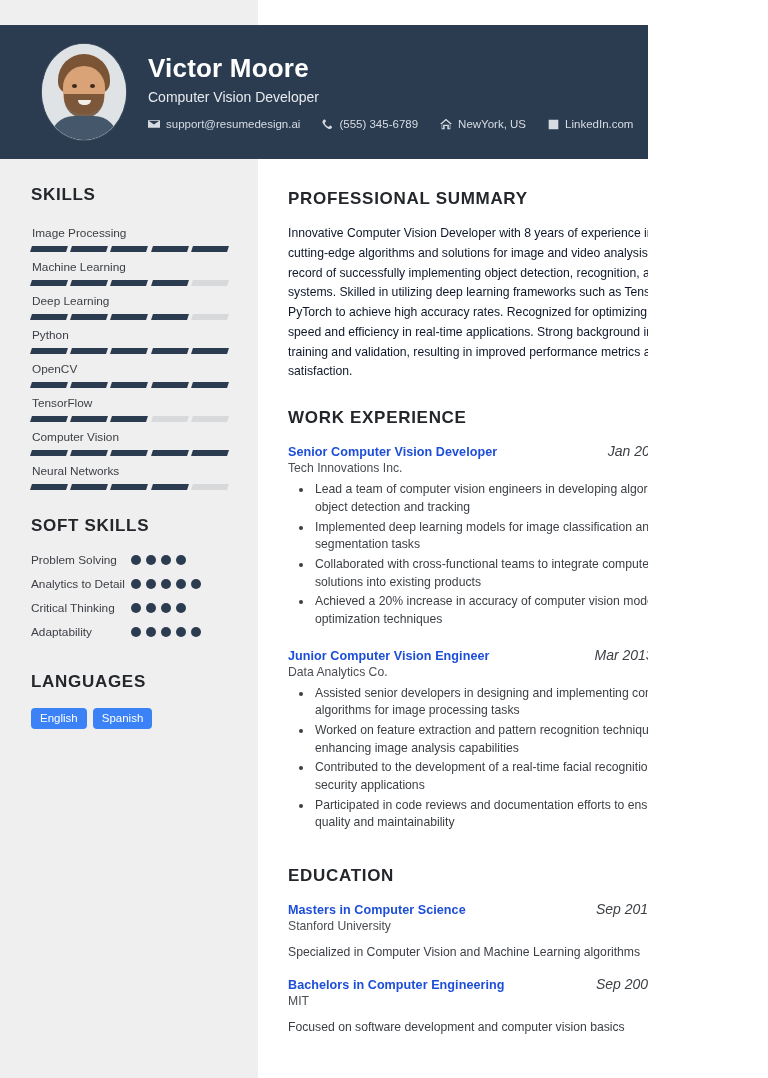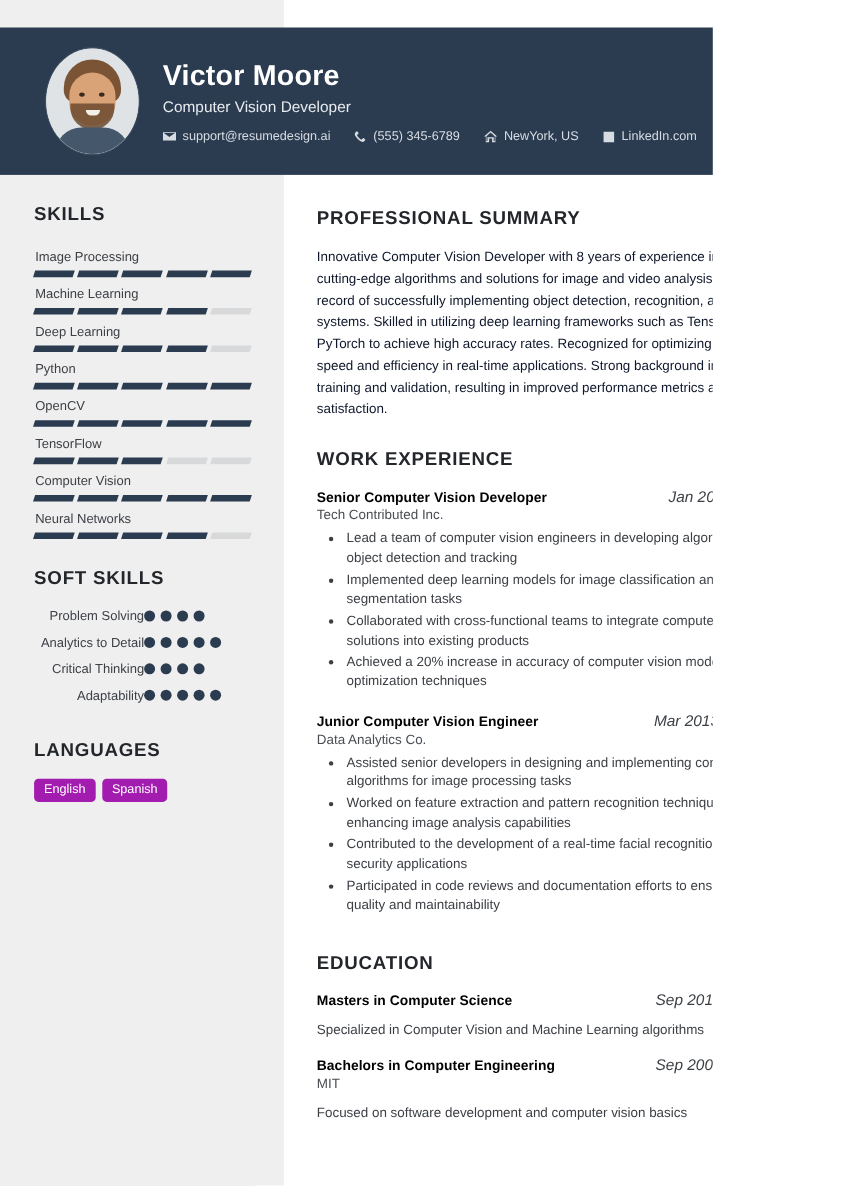--- a/index.html
+++ b/index.html
@@ -76,51 +76,51 @@
   }
   .bar { display: flex; gap: 4px; height: 6px; margin-bottom: 3px; }
   .seg {
     flex: 1; height: 6px; background: #d8d9da;
     transform: skewX(-18deg);
   }
   .seg.on { background: #2b3c51; }
 
   .soft-h { margin-top: 26px; }
   .soft-row {
-    display: flex; align-items: flex-start; margin-bottom: 2px; min-height: 22px; text-align: right;
+    display: flex; align-items: flex-start; margin-bottom: 2px; min-height: 22px;
   }
   .soft-name {
     font-size: 11.8px; color: #3d4146; width: 100px; flex: none;
     line-height: 1.35; padding-top: 1px;
   }
   .dots { display: flex; flex-wrap: wrap; width: 72px; gap: 5px; padding-top: 3px; }
   .dot { width: 10px; height: 10px; border-radius: 50%; background: #2b3c51; }
 
   .lang-h { margin-top: 26px; }
   .langs { display: flex; gap: 6px; flex-wrap: wrap; }
   .lang-chip {
-    background: #a21caf; color: #fff; font-size: 11.5px;
+    background: #3b82f6; color: #fff; font-size: 11.5px;
     padding: 4px 9px 5px; border-radius: 4px;
   }
 
   
   .main {
     position: absolute; left: 258px; top: 159px; width: 510px;
     padding: 30px 42px 0 30px;
   }
   .sec-h {
     font-size: 17px; font-weight: bold; color: #23262a;
     letter-spacing: .7px; margin-bottom: 15px;
   }
   .summary {
     font-size: 12.2px; color: #0f172a; line-height: 1.62; margin-bottom: 26px;
   }
   .entry-top { display: flex; justify-content: space-between; align-items: baseline; gap: 12px; }
   .entry-title {
-    font-size: 12.6px; font-weight: bold; color: #000000; letter-spacing: .05px;
+    font-size: 12.6px; font-weight: bold; color: #1d4ed8; letter-spacing: .05px;
   }
   .entry-date {
     font-size: 14px; font-style: italic; color: #3d4146; white-space: nowrap; flex: none;
   }
   .entry-org { font-size: 12.2px; color: #4a4e53; margin-top: 2px; }
   ul.bullets { margin: 6px 0 0 0; padding-left: 25px; }
   ul.bullets li {
     font-size: 12.2px; color: #3b3f44; line-height: 1.45;
     margin-bottom: 2px; padding-left: 2px;
   }
@@ -330,21 +330,21 @@
     <div class="sec-h">PROFESSIONAL SUMMARY</div>
     <div class="summary">Innovative Computer Vision Developer with 8 years of experience in developing cutting-edge algorithms and solutions for image and video analysis. Proven track record of successfully implementing object detection, recognition, and tracking systems. Skilled in utilizing deep learning frameworks such as TensorFlow and PyTorch to achieve high accuracy rates. Recognized for optimizing processing speed and efficiency in real-time applications. Strong background in model training and validation, resulting in improved performance metrics and client satisfaction.</div>
 
     <div class="sec-h">WORK EXPERIENCE</div>
     <div id="exp-list">
         <div class="exp-block">
           <div class="entry-top">
             <div class="entry-title">Senior Computer Vision Developer</div>
             <div class="entry-date">Jan 2017 - Present</div>
           </div>
-          <div class="entry-org">Tech Contributed Inc.</div>
+          <div class="entry-org">Tech Innovations Inc.</div>
           <ul class="bullets">
             <li>Lead a team of computer vision engineers in developing algorithms for object detection and tracking</li>
             <li>Implemented deep learning models for image classification and segmentation tasks</li>
             <li>Collaborated with cross-functional teams to integrate computer vision solutions into existing products</li>
             <li>Achieved a 20% increase in accuracy of computer vision models through optimization techniques</li>
           </ul>
         </div>
         <div class="exp-block">
           <div class="entry-top">
             <div class="entry-title">Junior Computer Vision Engineer</div>
@@ -361,20 +361,21 @@
       </div>
 
     <div class="sec-gap"></div>
     <div class="sec-h">EDUCATION</div>
     <div id="edu-list">
         <div class="edu-block">
           <div class="entry-top">
             <div class="entry-title">Masters in Computer Science</div>
             <div class="entry-date">Sep 2012 - Jun 2014</div>
           </div>
+          <div class="entry-org">Stanford University</div>
           <div class="edu-desc">Specialized in Computer Vision and Machine Learning algorithms</div>
         </div>
         <div class="edu-block">
           <div class="entry-top">
             <div class="entry-title">Bachelors in Computer Engineering</div>
             <div class="entry-date">Sep 2008 - Jun 2012</div>
           </div>
           <div class="entry-org">MIT</div>
           <div class="edu-desc">Focused on software development and computer vision basics</div>
         </div>

